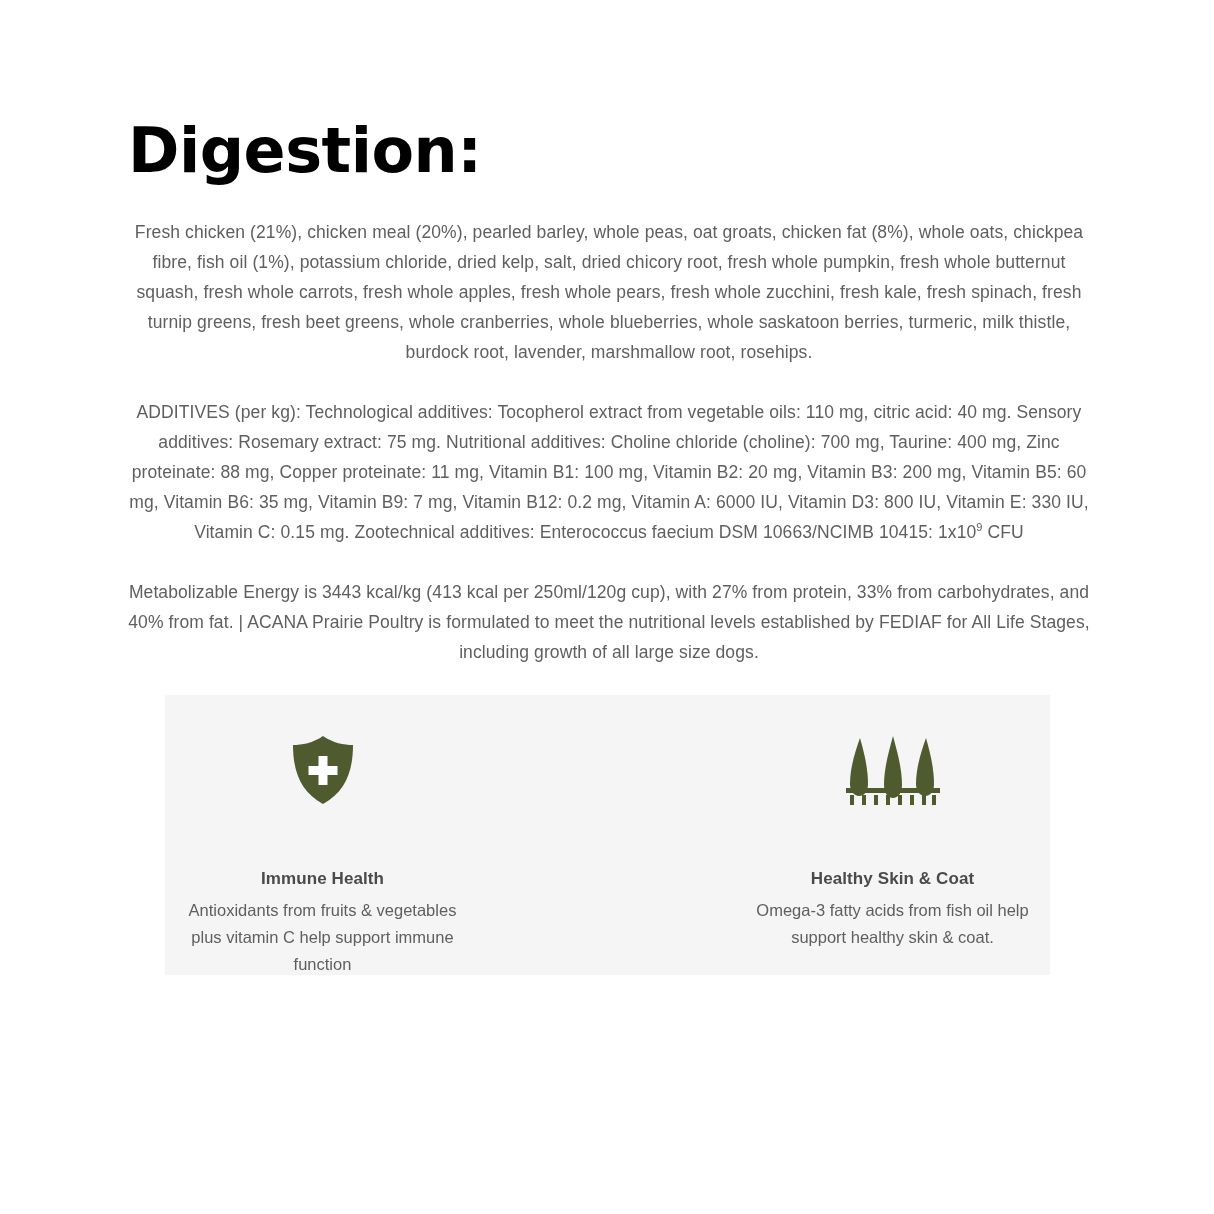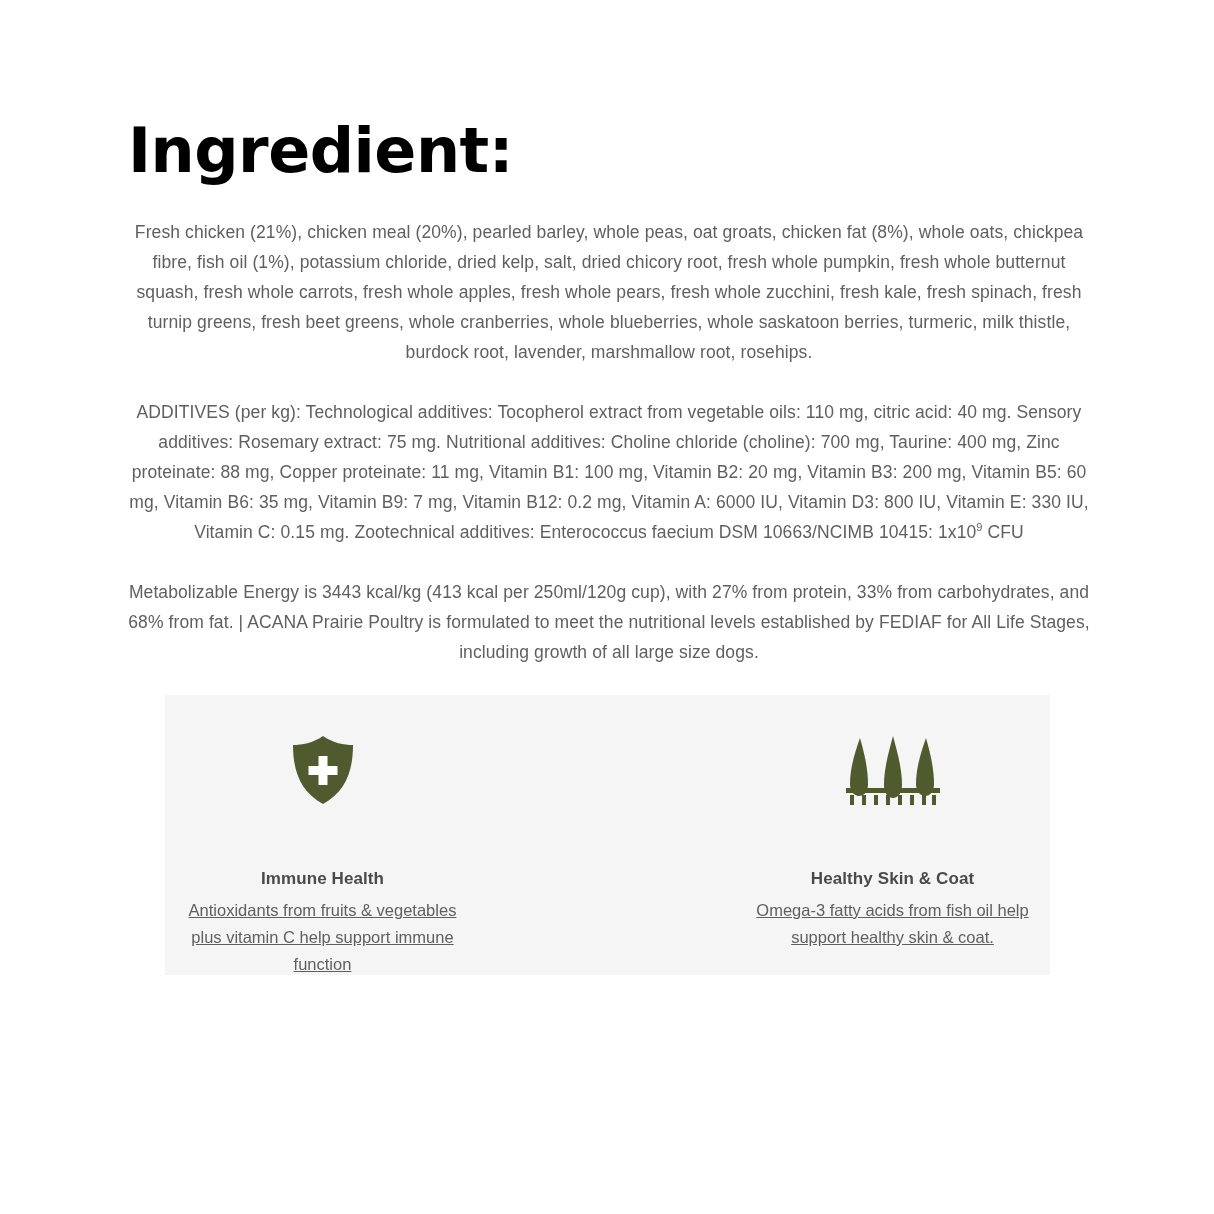--- a/index.html
+++ b/index.html
@@ -86,36 +86,35 @@
     color: #4a4a4a;
     margin-bottom: 8px;
     text-align: center;
     letter-spacing: 0.1px;
   }
   .benefit-desc {
     font-size: 16.5px;
     line-height: 27px;
     color: #5f5f5f;
     text-align: center;
-    text-decoration: underline;
   }
 </style>
 </head>
 <body>
 
 <div class="page">
 
   <div class="content">
-    <h1 class="title">Ingredient:</h1>
+    <h1 class="title">Digestion:</h1>
 
     <p class="para">Fresh chicken (21%), chicken meal (20%), pearled barley, whole peas, oat groats, chicken fat (8%), whole oats, chickpea fibre, fish oil (1%), potassium chloride, dried kelp, salt, dried chicory root, fresh whole pumpkin, fresh whole butternut squash, fresh whole carrots, fresh whole apples, fresh whole pears, fresh whole zucchini, fresh kale, fresh spinach, fresh turnip greens, fresh beet greens, whole cranberries, whole blueberries, whole saskatoon berries, turmeric, milk thistle, burdock root, lavender, marshmallow root, rosehips.</p>
 
     <p class="para"><span>ADDITIVES (per kg): Technological additives: Tocopherol extract from vegetable oils: 110 mg, citric acid: 40 mg. Sensory additives: Rosemary extract: 75 mg. Nutritional additives: Choline chloride (choline): 700 mg, Taurine: 400 mg, Zinc proteinate: 88 mg, Copper proteinate: 11 mg, Vitamin B1: 100 mg, Vitamin B2: 20 mg, Vitamin B3: 200 mg, Vitamin B5: 60 mg, Vitamin B6: 35 mg, Vitamin B9: 7 mg, Vitamin B12: 0.2 mg, Vitamin A: 6000 IU, Vitamin D3: 800 IU, Vitamin E: 330 IU, Vitamin C: 0.15 mg. Zootechnical additives: Enterococcus faecium DSM 10663/NCIMB 10415: 1x10</span><span class="sup">9</span><span> CFU</span></p>
 
-    <p class="para last">Metabolizable Energy is 3443 kcal/kg (413 kcal per 250ml/120g cup), with 27% from protein, 33% from carbohydrates, and 68% from fat. | ACANA Prairie Poultry is formulated to meet the nutritional levels established by FEDIAF for All Life Stages, including growth of all large size dogs.</p>
+    <p class="para last">Metabolizable Energy is 3443 kcal/kg (413 kcal per 250ml/120g cup), with 27% from protein, 33% from carbohydrates, and 40% from fat. | ACANA Prairie Poultry is formulated to meet the nutritional levels established by FEDIAF for All Life Stages, including growth of all large size dogs.</p>
   </div>
 
   <div class="benefits">
 
     <div class="benefit">
       <div class="benefit-icon">
         <svg width="76" height="76" viewBox="0 0 76 76" xmlns="http://www.w3.org/2000/svg">
           <path d="M38 4 C28 11 17 13 8 13 C8 40 16 60 38 72 C60 60 68 40 68 13 C59 13 48 11 38 4 Z" fill="#4f5a2e"></path>
           <rect x="33.5" y="24" width="9" height="29" fill="#ffffff"></rect>
           <rect x="23.5" y="34" width="29" height="9" fill="#ffffff"></rect>

